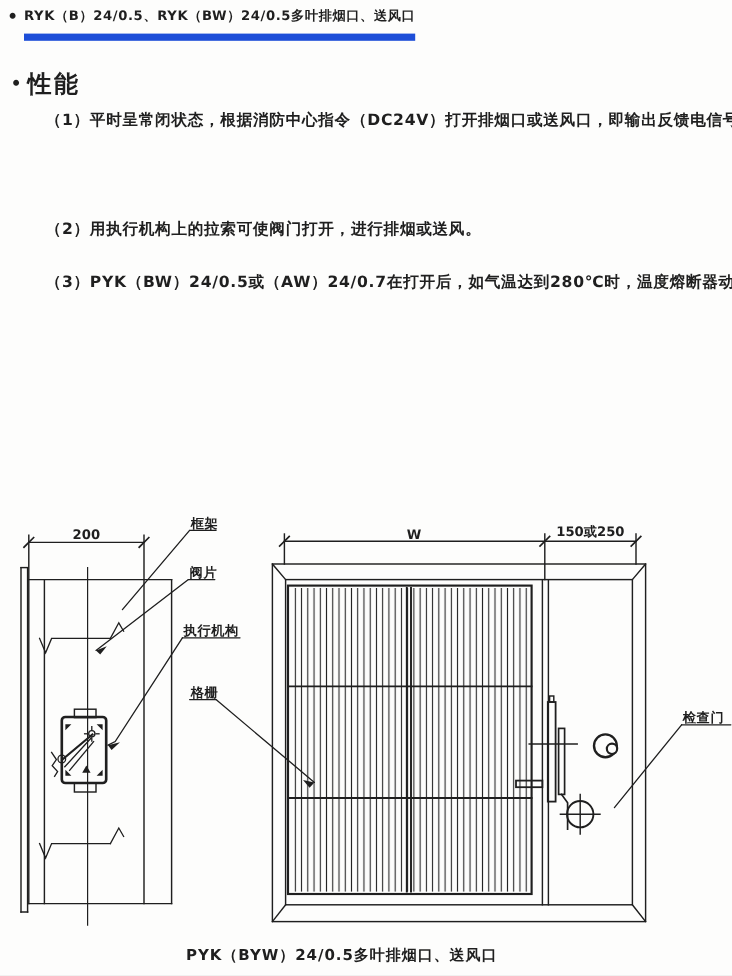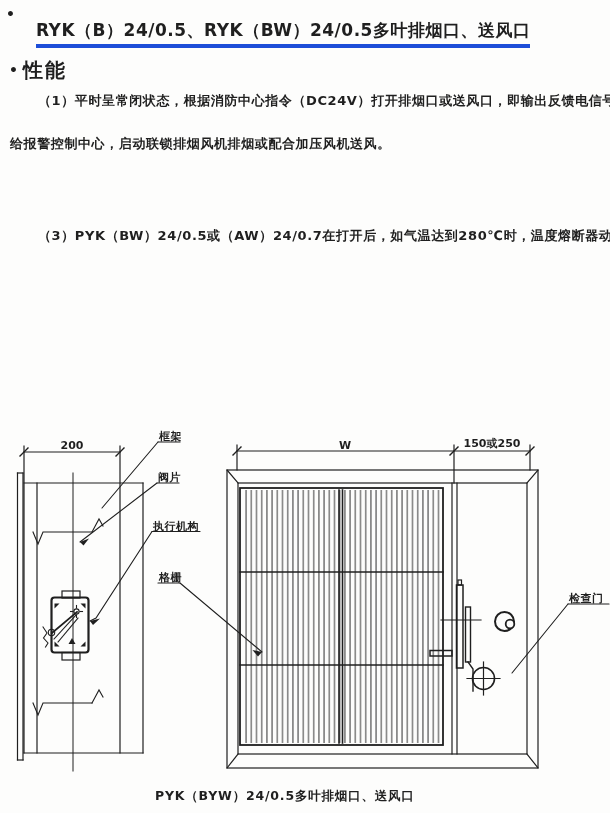--- a/index.html
+++ b/index.html
@@ -9,22 +9,22 @@
     background:#fdfdfc;
     font-family:"DejaVu Sans","Liberation Sans",sans-serif;
     font-weight:bold;
     color:#1f1f1f;
     overflow:hidden;
     margin:0 auto;
   }
   .title-row{position:absolute;top:4px;left:6px;display:flex;align-items:flex-start;}
   .bullet{font-size:14px;line-height:20px;margin-right:5px;}
   .doc-title{
-    margin:16px;font-size:17px;line-height:20px;letter-spacing:0.5px;
-    border-bottom:4px solid #1d4ed8;padding-bottom:4px;
+    margin:0;font-size:11px;line-height:20px;letter-spacing:0.5px;
+    border-bottom:6px solid #1d4ed8;padding-bottom:4px;
   }
   .section-row{position:absolute;top:59px;left:9px;display:flex;align-items:center;}
   .section-row .bullet{font-size:14px;line-height:22px;}
   .section-heading{margin:0;font-size:20px;line-height:22px;letter-spacing:2px;}
   .body-line{
     position:absolute;margin:0;font-size:13px;line-height:17px;
     letter-spacing:0.6px;white-space:nowrap;
   }
   .drawing-svg{position:absolute;left:0;top:0;width:610px;height:813px;}
   .svg-label{font:bold 11px "DejaVu Sans","Liberation Sans",sans-serif;fill:#1f1f1f;letter-spacing:0.5px;}
@@ -40,21 +40,21 @@
     <span class="bullet">•</span>
     <h1 class="doc-title">RYK（B）24/0.5、RYK（BW）24/0.5多叶排烟口、送风口</h1>
   </div>
 
   <div class="section-row">
     <span class="bullet">•</span>
     <h2 class="section-heading">性能</h2>
   </div>
 
   <p class="body-line" style="top:92px;left:38px">（1）平时呈常闭状态，根据消防中心指令（DC24V）打开排烟口或送风口，即输出反馈电信号</p>
-  <p class="body-line" style="top:135px;left:10px">给报警控制中心，启动联锁排烟风机排烟或配合加压风机送风。</p>
+  <p class="body-line" style="top:183px;left:38px">（2）用执行机构上的拉索可使阀门打开，进行排烟或送风。</p>
   <p class="body-line" style="top:227px;left:38px">（3）PYK（BW）24/0.5或（AW）24/0.7在打开后，如气温达到280℃时，温度熔断器动作，阀门</p>
 
   <svg class="drawing-svg" viewBox="0 0 610 813">
     <defs>
       <pattern id="slats" x="243.5" y="0" width="5.2" height="8" patternUnits="userSpaceOnUse">
         <line x1="2.6" y1="0" x2="2.6" y2="8" stroke="#1f1f1f" stroke-width="0.9"></line>
       </pattern>
     </defs>
 
     <g stroke="#1f1f1f" fill="none" stroke-width="1.2" stroke-linecap="square">

